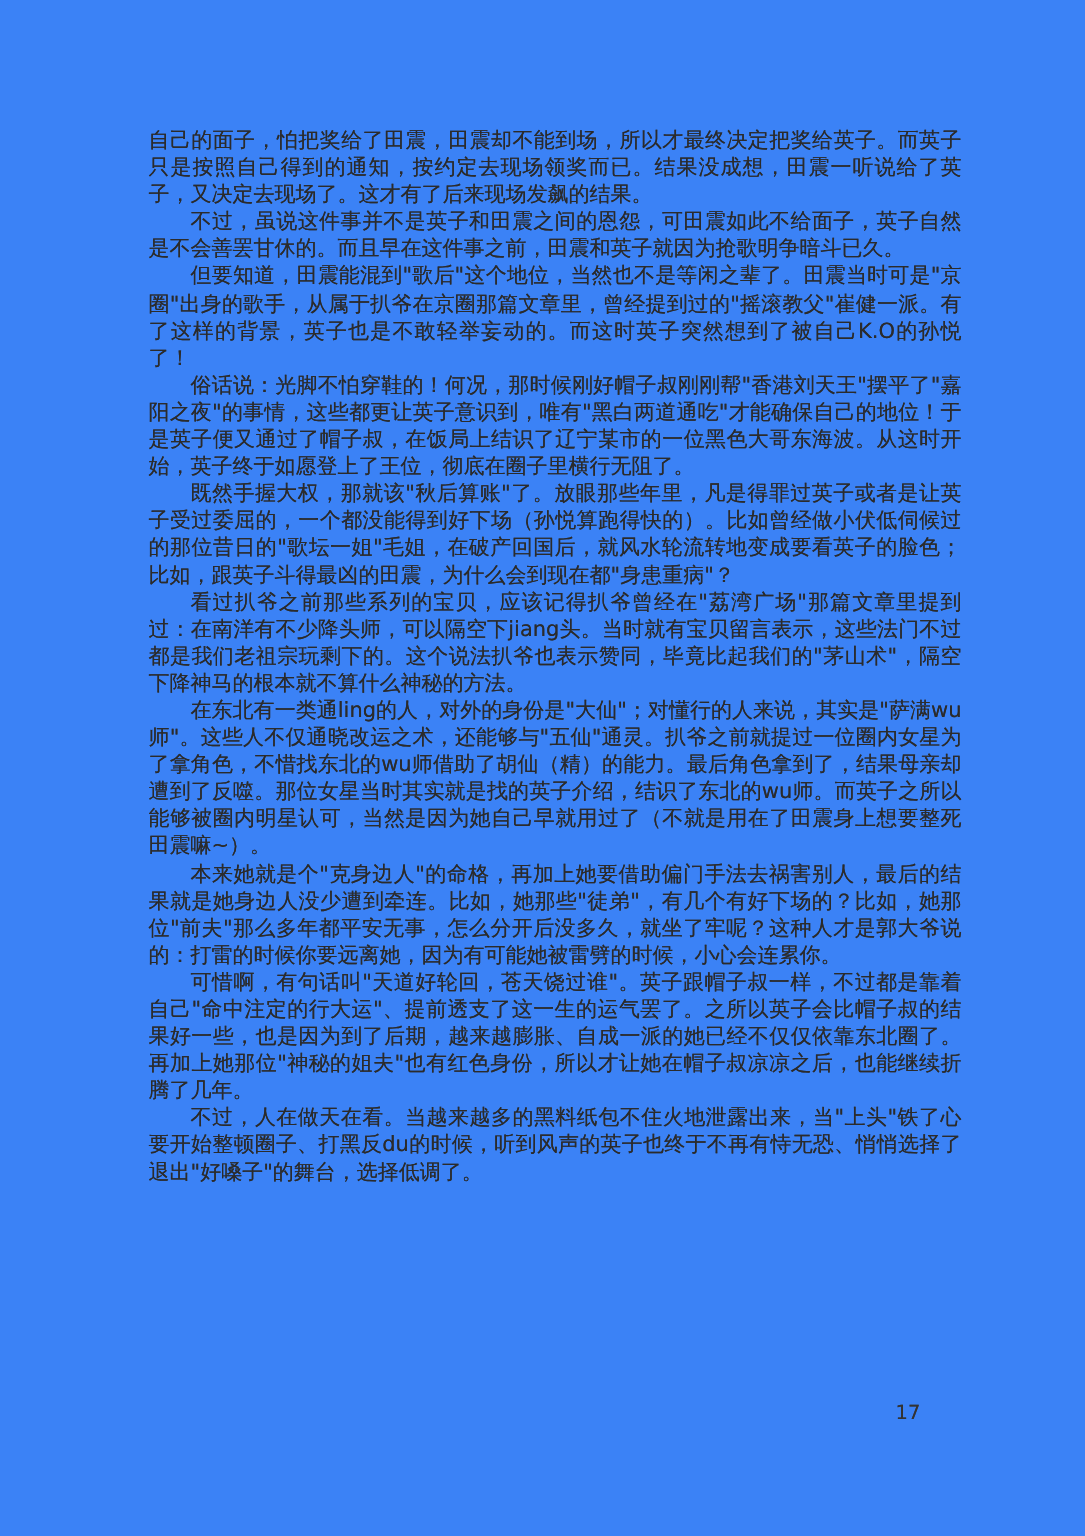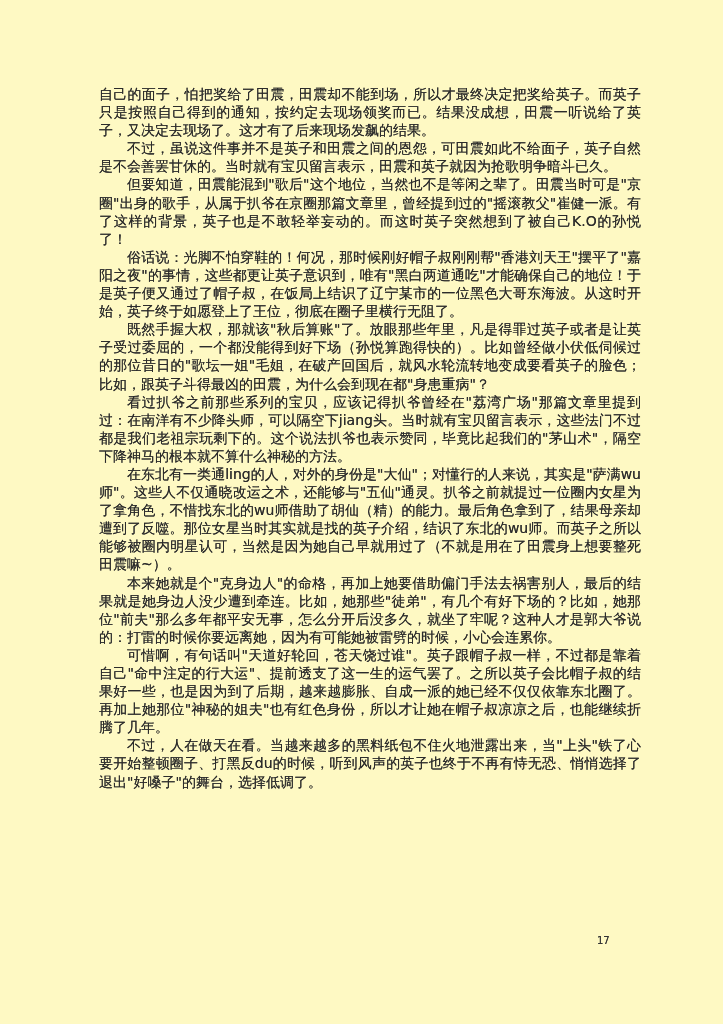--- a/index.html
+++ b/index.html
@@ -4,21 +4,21 @@
 <style>
   html, body {
     margin: 0;
     padding: 0;
     background: #ffffff;
   }
   .scan-page {
     position: relative;
     width: 723px;
     height: 1024px;
-    background: #fef9c3;
+    background: #3b82f6;
     overflow: hidden;
     font-family: "DejaVu Sans", sans-serif;
   }
   .text-block {
     position: absolute;
     left: 99px;
     top: 85px;
     width: 542px;
   }
   .text-block p {
@@ -35,32 +35,32 @@
     
     text-shadow: 0 0 0.35px rgba(43,43,43,0.85);
   }
   .text-block p.continuation {
     text-indent: 0;
   }
   .page-number {
     position: absolute;
     left: 597px;
     top: 935px;
-    font-size: 10px;
+    font-size: 13px;
     color: #333333;
     text-shadow: 0 0 0.3px rgba(51,51,51,0.8);
   }
 </style>
 </head>
 <body>
 
 <div class="scan-page">
   <div class="text-block">
     <p class="continuation">自己的面子，怕把奖给了田震，田震却不能到场，所以才最终决定把奖给英子。而英子只是按照自己得到的通知，按约定去现场领奖而已。结果没成想，田震一听说给了英子，又决定去现场了。这才有了后来现场发飙的结果。</p>
-    <p>不过，虽说这件事并不是英子和田震之间的恩怨，可田震如此不给面子，英子自然是不会善罢甘休的。当时就有宝贝留言表示，田震和英子就因为抢歌明争暗斗已久。</p>
+    <p>不过，虽说这件事并不是英子和田震之间的恩怨，可田震如此不给面子，英子自然是不会善罢甘休的。而且早在这件事之前，田震和英子就因为抢歌明争暗斗已久。</p>
     <p>但要知道，田震能混到"歌后"这个地位，当然也不是等闲之辈了。田震当时可是"京圈"出身的歌手，从属于扒爷在京圈那篇文章里，曾经提到过的"摇滚教父"崔健一派。有了这样的背景，英子也是不敢轻举妄动的。而这时英子突然想到了被自己K.O的孙悦了！</p>
     <p>俗话说：光脚不怕穿鞋的！何况，那时候刚好帽子叔刚刚帮"香港刘天王"摆平了"嘉阳之夜"的事情，这些都更让英子意识到，唯有"黑白两道通吃"才能确保自己的地位！于是英子便又通过了帽子叔，在饭局上结识了辽宁某市的一位黑色大哥东海波。从这时开始，英子终于如愿登上了王位，彻底在圈子里横行无阻了。</p>
     <p>既然手握大权，那就该"秋后算账"了。放眼那些年里，凡是得罪过英子或者是让英子受过委屈的，一个都没能得到好下场（孙悦算跑得快的）。比如曾经做小伏低伺候过的那位昔日的"歌坛一姐"毛姐，在破产回国后，就风水轮流转地变成要看英子的脸色；比如，跟英子斗得最凶的田震，为什么会到现在都"身患重病"？</p>
     <p>看过扒爷之前那些系列的宝贝，应该记得扒爷曾经在"荔湾广场"那篇文章里提到过：在南洋有不少降头师，可以隔空下jiang头。当时就有宝贝留言表示，这些法门不过都是我们老祖宗玩剩下的。这个说法扒爷也表示赞同，毕竟比起我们的"茅山术"，隔空下降神马的根本就不算什么神秘的方法。</p>
     <p>在东北有一类通ling的人，对外的身份是"大仙"；对懂行的人来说，其实是"萨满wu师"。这些人不仅通晓改运之术，还能够与"五仙"通灵。扒爷之前就提过一位圈内女星为了拿角色，不惜找东北的wu师借助了胡仙（精）的能力。最后角色拿到了，结果母亲却遭到了反噬。那位女星当时其实就是找的英子介绍，结识了东北的wu师。而英子之所以能够被圈内明星认可，当然是因为她自己早就用过了（不就是用在了田震身上想要整死田震嘛~）。</p>
     <p>本来她就是个"克身边人"的命格，再加上她要借助偏门手法去祸害别人，最后的结果就是她身边人没少遭到牵连。比如，她那些"徒弟"，有几个有好下场的？比如，她那位"前夫"那么多年都平安无事，怎么分开后没多久，就坐了牢呢？这种人才是郭大爷说的：打雷的时候你要远离她，因为有可能她被雷劈的时候，小心会连累你。</p>
     <p>可惜啊，有句话叫"天道好轮回，苍天饶过谁"。英子跟帽子叔一样，不过都是靠着自己"命中注定的行大运"、提前透支了这一生的运气罢了。之所以英子会比帽子叔的结果好一些，也是因为到了后期，越来越膨胀、自成一派的她已经不仅仅依靠东北圈了。再加上她那位"神秘的姐夫"也有红色身份，所以才让她在帽子叔凉凉之后，也能继续折腾了几年。</p>
     <p>不过，人在做天在看。当越来越多的黑料纸包不住火地泄露出来，当"上头"铁了心要开始整顿圈子、打黑反du的时候，听到风声的英子也终于不再有恃无恐、悄悄选择了退出"好嗓子"的舞台，选择低调了。</p>
   </div>
   <div class="page-number">17</div>

